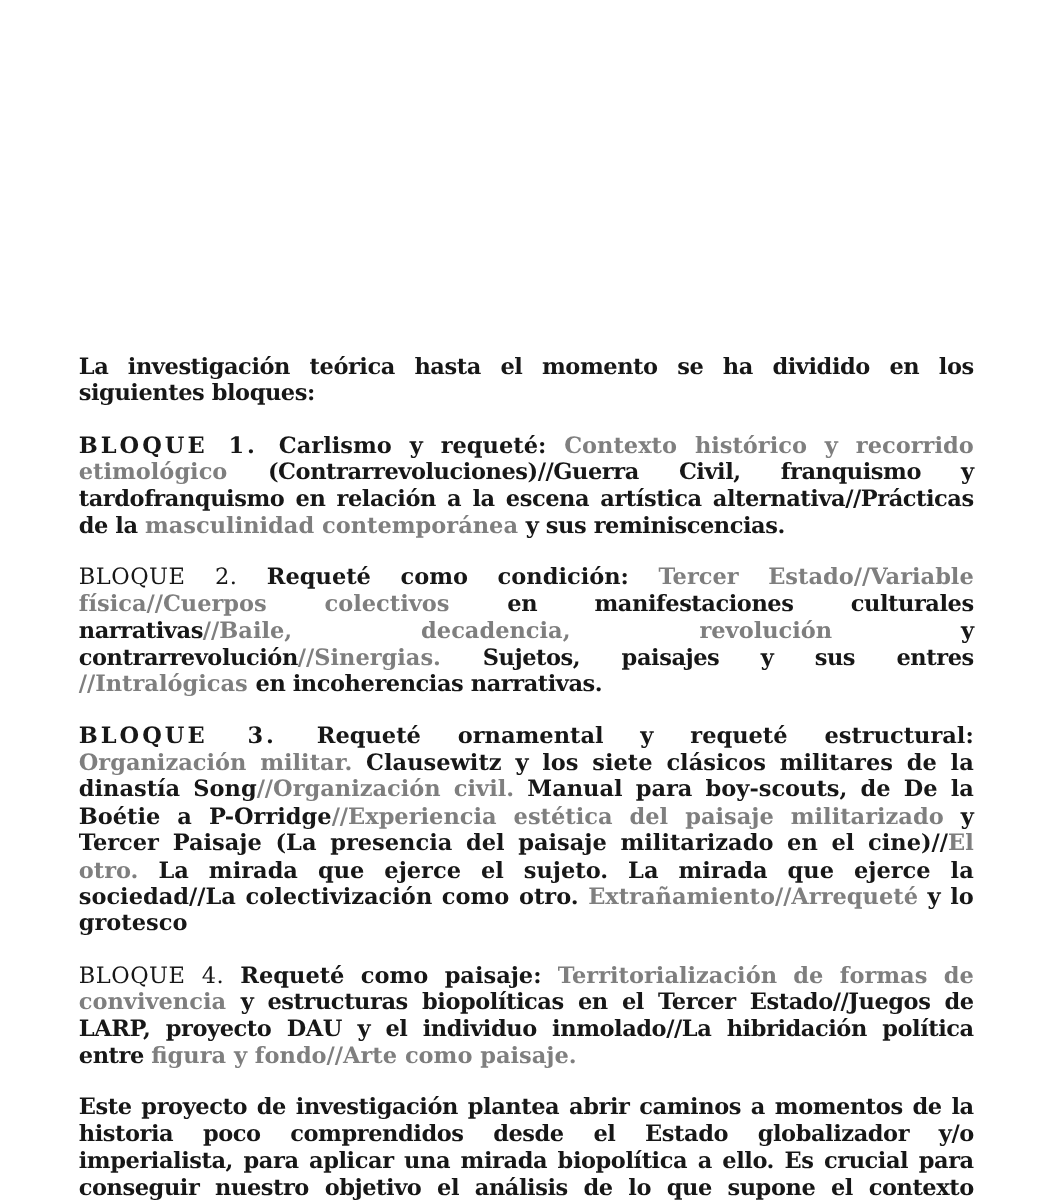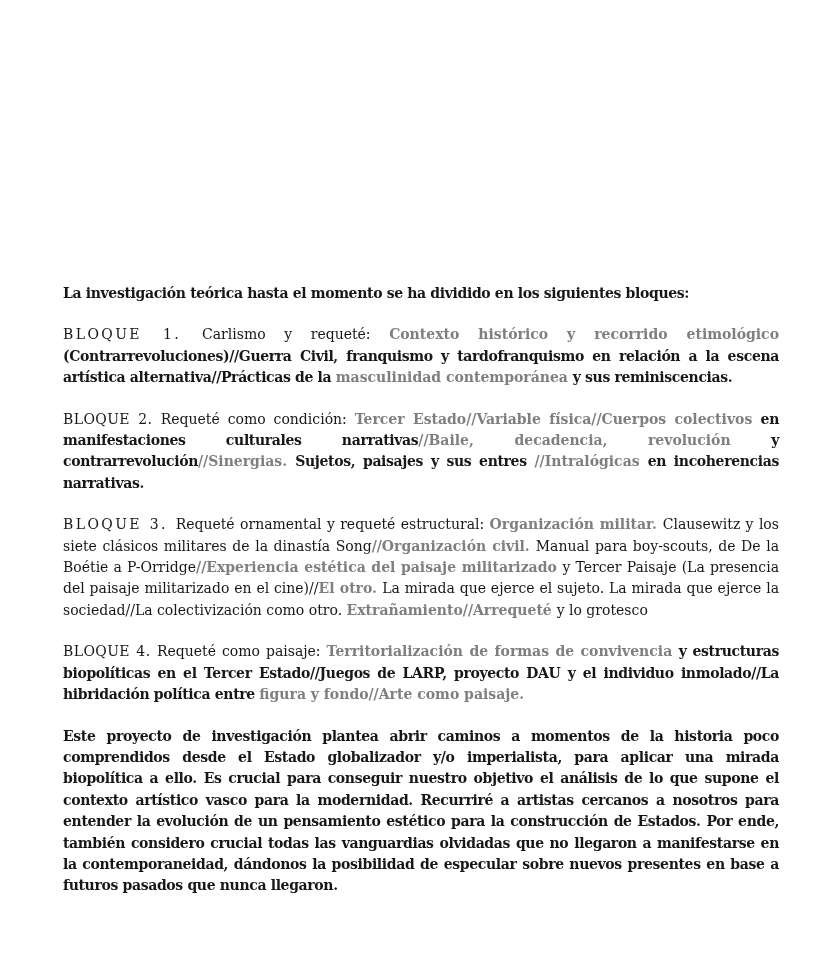--- a/index.html
+++ b/index.html
@@ -13,30 +13,30 @@
   }
   .page {
     position: absolute;
     top: 283px;
     left: 63px;
     width: 716px;
     color: var(--text, #171717);
   }
   p.para {
     margin: 0 0 20px 0;
-    font-size: 14px;
+    font-size: 18px;
     line-height: 21.4px;
     text-align: justify;
     hyphens: none;
   }
   p.para:last-child { margin-bottom: 0; }
   .run { white-space: normal; }
-  .r-label-wide { letter-spacing: 2.4px; font-weight: 400; }
+  .r-label-wide { letter-spacing: 2.4px; font-weight: 700; }
   .r-label { letter-spacing: 0.4px; font-weight: 400; }
-  .r-bold { font-weight: 400; }
+  .r-bold { font-weight: 700; }
   .r-cond { font-weight: 700; letter-spacing: -0.35px; }
   .r-gray { color: var(--muted, #7f7f7f); font-weight: 700; }
 </style>
 </head>
 <body style="background: rgb(255, 255, 255);">
 
 <div class="page">
   <p class="para"><span class="run r-cond">La investigación teórica hasta el momento se ha dividido en los siguientes bloques:</span></p>
   <p class="para"><span class="run r-label-wide">BLOQUE 1. </span><span class="run r-bold">Carlismo y requeté: </span><span class="run r-gray">Contexto histórico y recorrido etimológico </span><span class="run r-cond">(Contrarrevoluciones)//Guerra Civil, franquismo y tardofranquismo en relación a la escena artística alternativa//Prácticas de la </span><span class="run r-gray">masculinidad contemporánea </span><span class="run r-cond">y sus reminiscencias.</span></p>
   <p class="para"><span class="run r-label">BLOQUE 2. </span><span class="run r-bold">Requeté como condición: </span><span class="run r-gray">Tercer Estado//Variable física//Cuerpos colectivos </span><span class="run r-cond">en manifestaciones culturales narrativas</span><span class="run r-gray">//Baile, decadencia, revolución </span><span class="run r-cond">y contrarrevolución</span><span class="run r-gray">//Sinergias. </span><span class="run r-cond">Sujetos, paisajes y sus entres </span><span class="run r-gray">//Intralógicas </span><span class="run r-cond">en incoherencias narrativas.</span></p>

